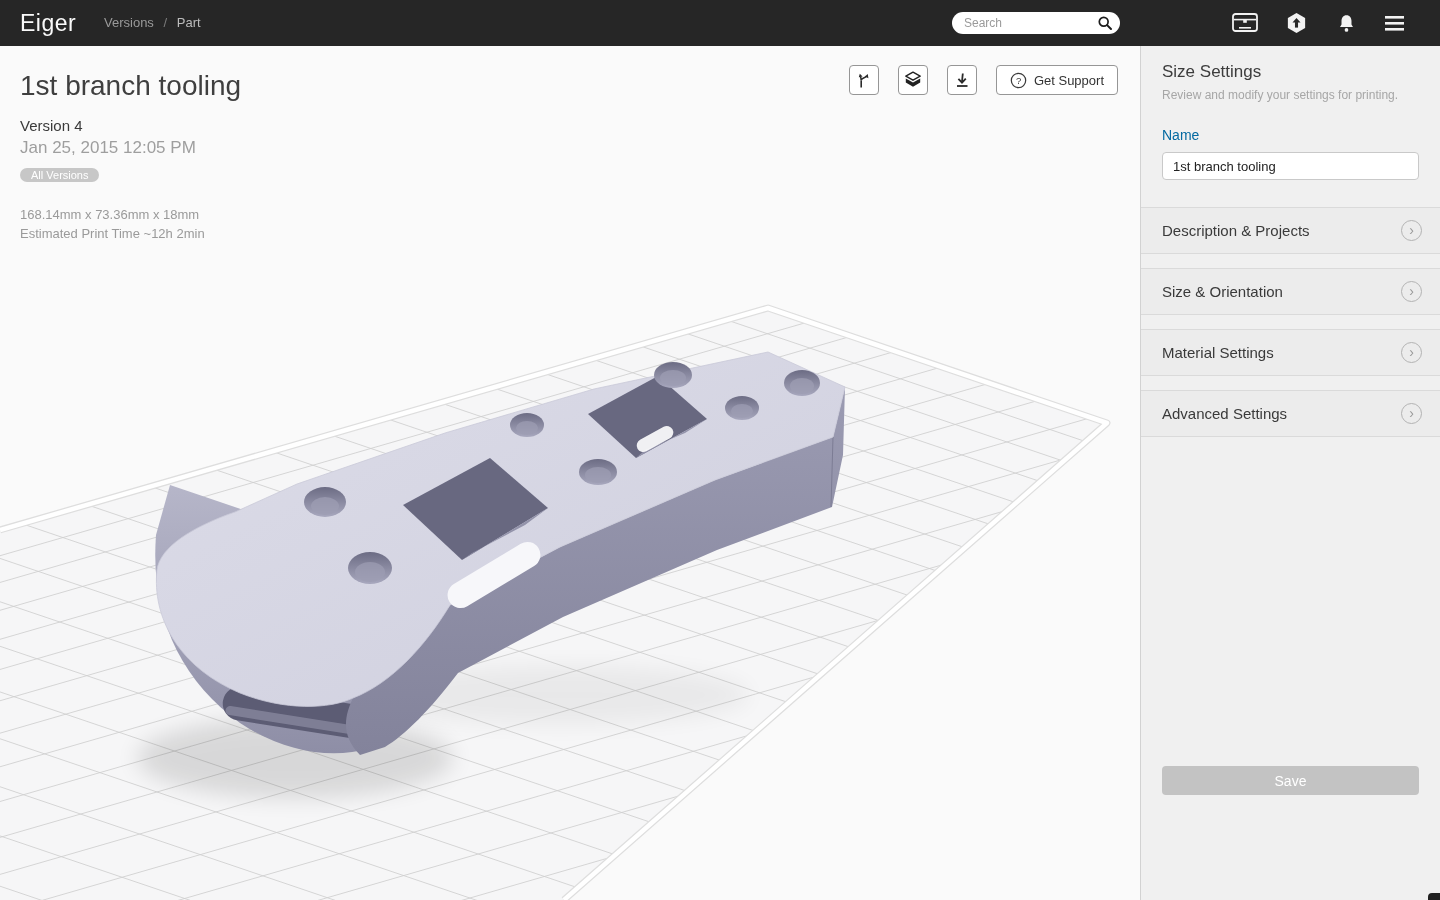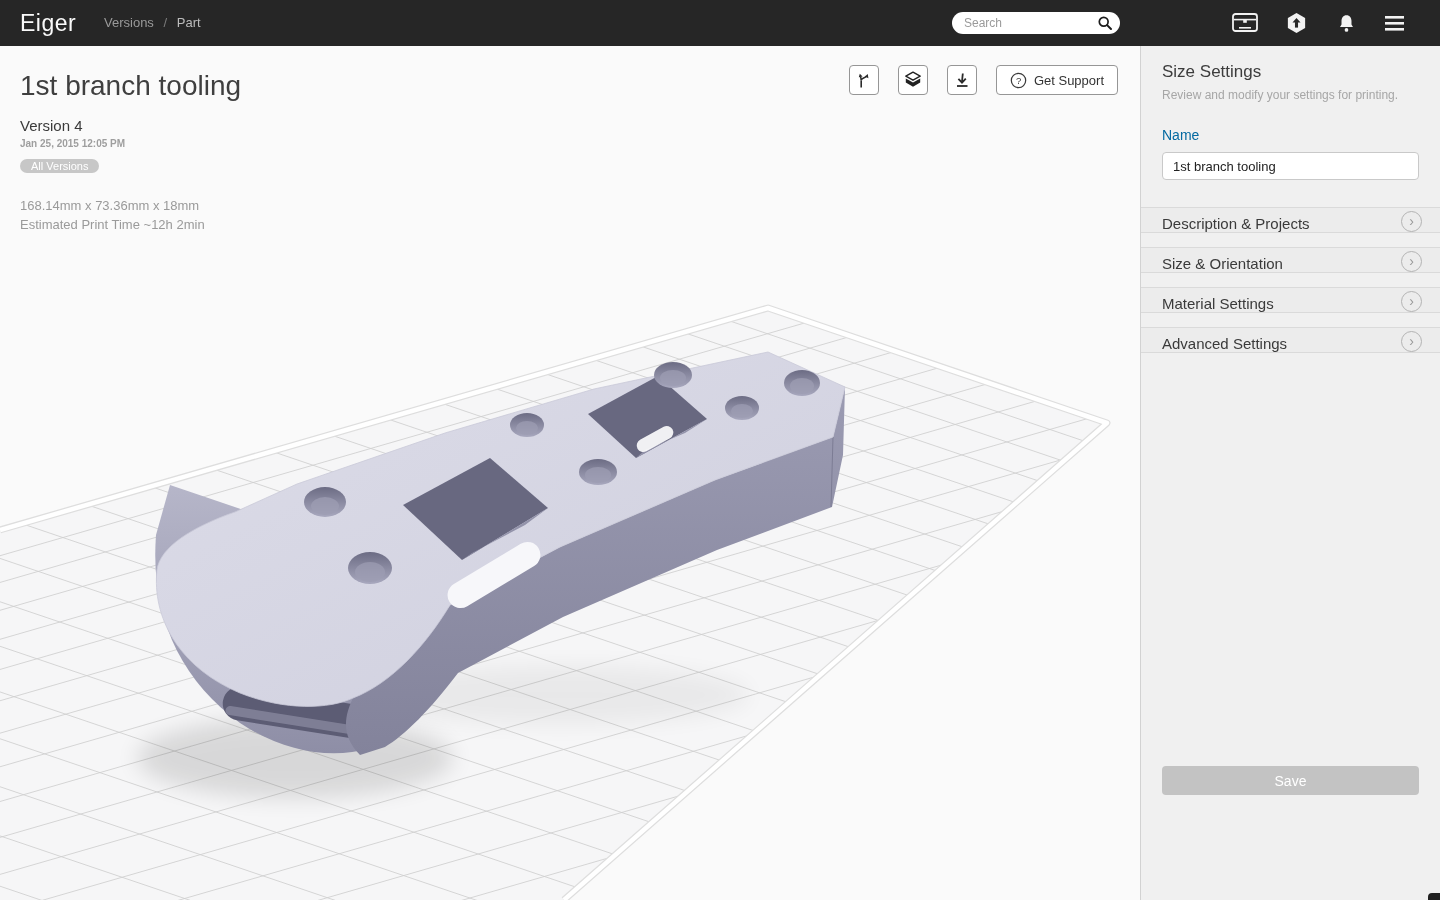--- a/index.html
+++ b/index.html
@@ -23,36 +23,36 @@
   .searchbox input::placeholder{color:#9a9a9a;}
   .searchbox .mag{position:absolute;right:7px;top:3px;width:16px;height:16px;cursor:pointer;}
   .tb-icon{position:absolute;top:0;height:46px;display:flex;align-items:center;cursor:pointer;}
 
   
   .content{position:absolute;left:0;top:46px;width:1140px;height:854px;background:var(--page-bg);}
   #scene{position:absolute;left:0;top:0;}
   .part-header{position:absolute;left:20px;top:24px;z-index:5;}
   .part-title{font-size:28px;font-weight:400;color:#3f3f3f;}
   .part-version{margin-top:15px;font-size:15px;color:#3a3a3a;}
-  .part-date{margin-top:4px;font-size:10px;color:#9e9e9e;font-weight:bold;}
+  .part-date{margin-top:4px;font-size:17px;color:#9e9e9e;}
   .badge{display:inline-block;margin-top:10px;background:#c7c7c7;color:#fff;font-size:11px;padding:1px 11px;border-radius:9px;cursor:pointer;}
   .part-dims{margin-top:23px;font-size:13px;color:#9a9a9a;line-height:1.45;}
   .viewer-toolbar{position:absolute;top:19px;right:22px;display:flex;gap:19px;z-index:5;}
   .sq-btn{width:30px;height:30px;background:#fff;border:1px solid #969696;border-radius:4px;display:flex;align-items:center;justify-content:center;cursor:pointer;}
   .support-btn{height:30px;padding:0 13px;background:#fff;border:1px solid #969696;border-radius:4px;display:flex;align-items:center;gap:7px;font-size:13px;color:#333;cursor:pointer;}
 
   
   .sidebar{position:absolute;left:1140px;top:46px;width:300px;height:854px;background:var(--sidebar-bg);border-left:1px solid #d2d2d2;}
   .sb-pad{padding:16px 21px 0 21px;}
   .sb-title{font-size:17px;color:#3c3c3c;font-weight:400;}
   .sb-sub{margin-top:6px;font-size:12px;color:#a6a6a6;}
   .sb-label{margin-top:25px;font-size:14px;color:#0369a1;}
   .sb-input{margin-top:9px;width:100%;height:28px;border:1px solid #c9c9c9;border-radius:4px;background:#fff;font-size:13px;color:#222;padding:0 10px;outline:none;font-family:inherit;}
   .sections{margin-top:27px;}
-  .sec-row{height:26px;background:#ececec;border-top:1px solid #dadada;border-bottom:1px solid #dadada;margin-bottom:14px;display:flex;align-items:flex-end;justify-content:space-between;padding:0 18px 0 21px;cursor:pointer;}
+  .sec-row{height:47px;background:#ececec;border-top:1px solid #dadada;border-bottom:1px solid #dadada;margin-bottom:14px;display:flex;align-items:center;justify-content:space-between;padding:0 18px 0 21px;cursor:pointer;}
   .sec-label{font-size:15px;color:#3a3a3a;}
   .chev{width:21px;height:21px;border:1px solid #b3b3b3;border-radius:50%;display:flex;align-items:center;justify-content:center;color:#9a9a9a;font-size:14px;line-height:1;padding-bottom:2px;}
   .sb-btn{position:absolute;left:21px;right:21px;height:30px;border:none;border-radius:4px;font-size:14px;font-family:inherit;color:#fff;cursor:pointer;}
   .btn-save{bottom:105px;height:29px;background:var(--save-disabled);cursor:default;}
   .btn-internal{bottom:63px;background:var(--dark-btn);box-shadow:0 1px 2px rgba(0,0,0,.35);}
   .btn-print{bottom:21px;background:var(--dark-btn);box-shadow:0 1px 2px rgba(0,0,0,.35);}
 
   .corner-widget{position:absolute;right:0;bottom:0;width:12px;height:7px;background:#202020;border-top-left-radius:4px;z-index:40;cursor:pointer;}
 
   #grid-a line,#grid-b line{stroke:#cfcfcf;stroke-width:1;opacity:.85;}

